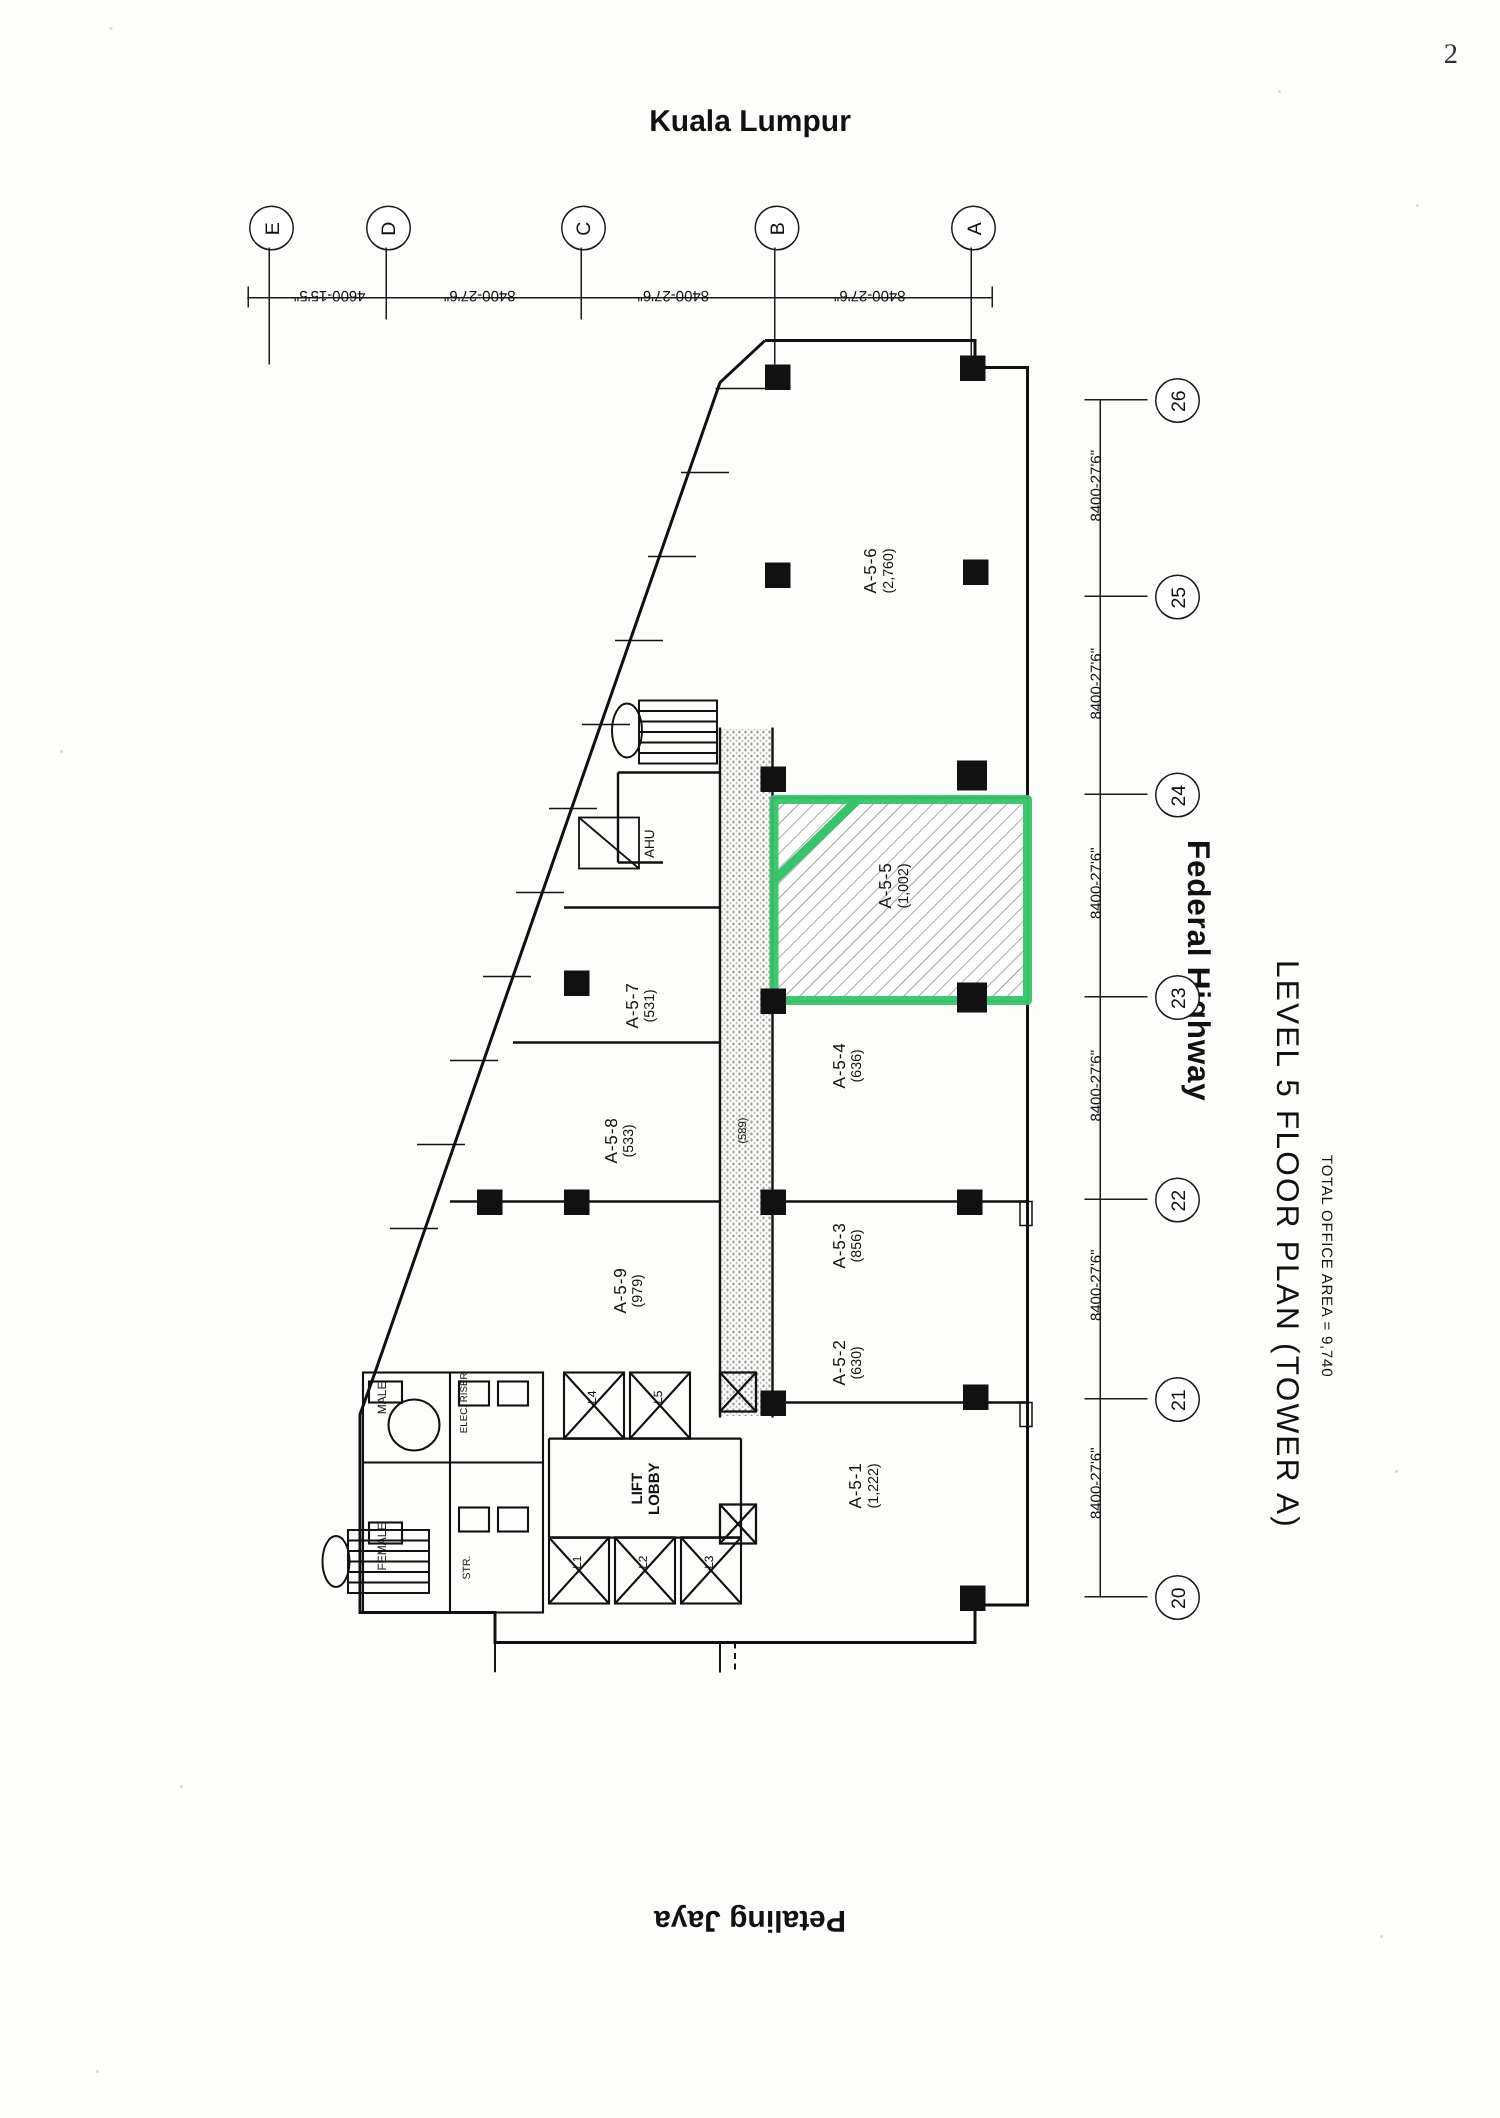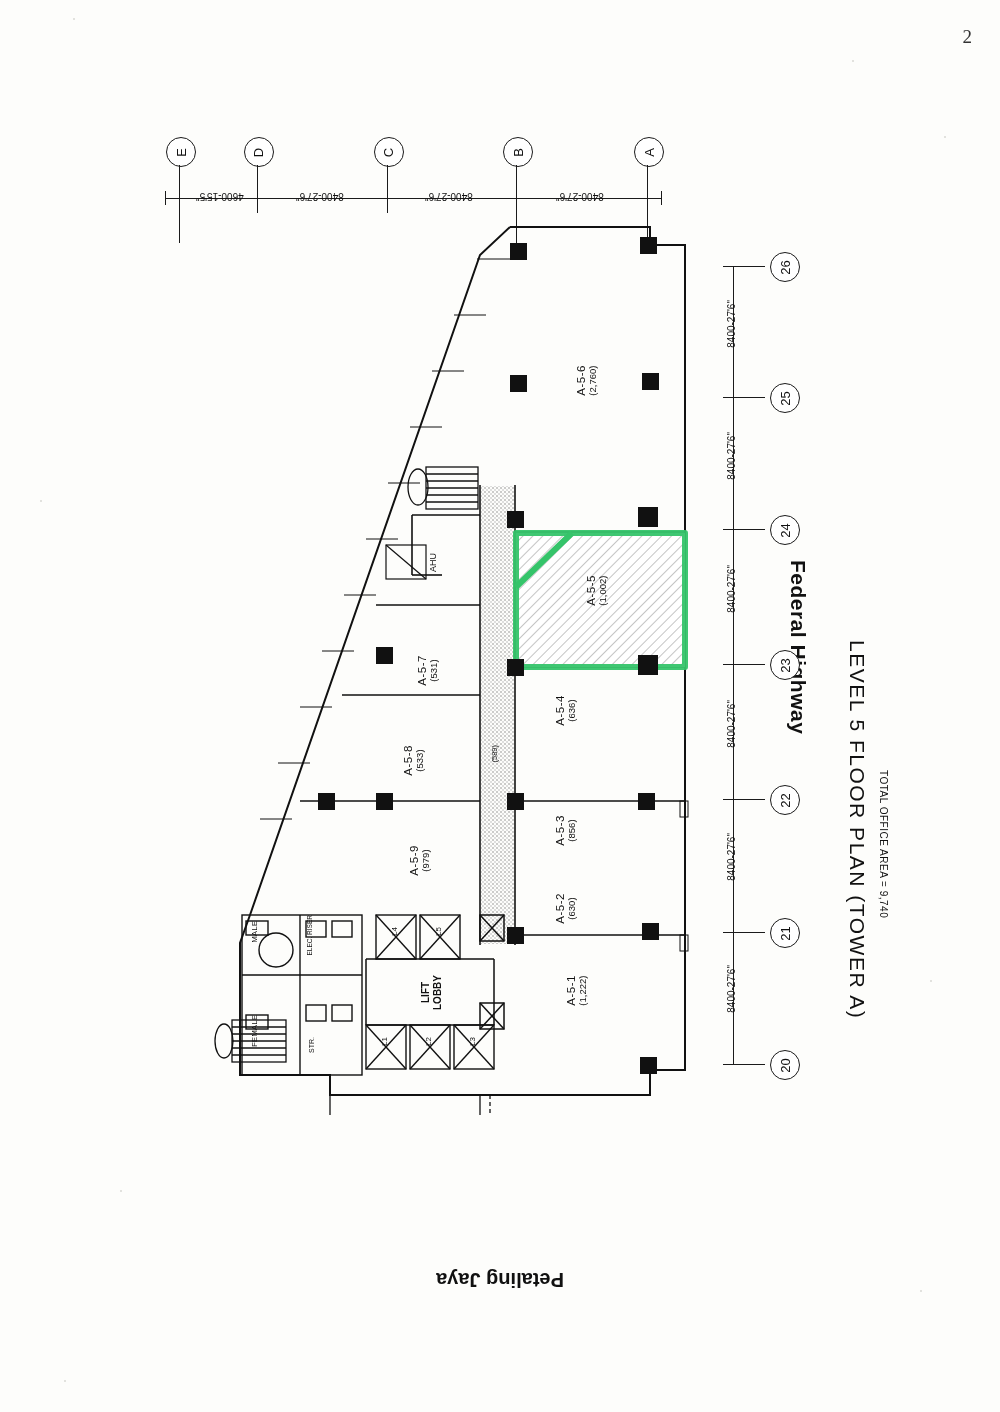--- a/index.html
+++ b/index.html
@@ -52,20 +52,21 @@
   
   .noise{position:absolute;width:2px;height:2px;background:#d8d8d4;border-radius:50%;}
 </style>
 </head>
 <body>
 
 <div class="page">
 
   <div class="page-number">2</div>
 
+  <div class="kl-wrap">Kuala Lumpur</div>
   <div class="bottom-heading">Petaling Jaya</div>
 
   <div class="fh">Federal Highway</div>
   <div class="plan-title">LEVEL 5 FLOOR PLAN (TOWER A)</div>
   <div class="plan-sub">TOTAL OFFICE AREA = 9,740</div>
 
   <div class="bubble vert" style="left:166px;top:137px;">
       <span>E</span>
     </div>
   <div class="bubble vert" style="left:244px;top:137px;">

